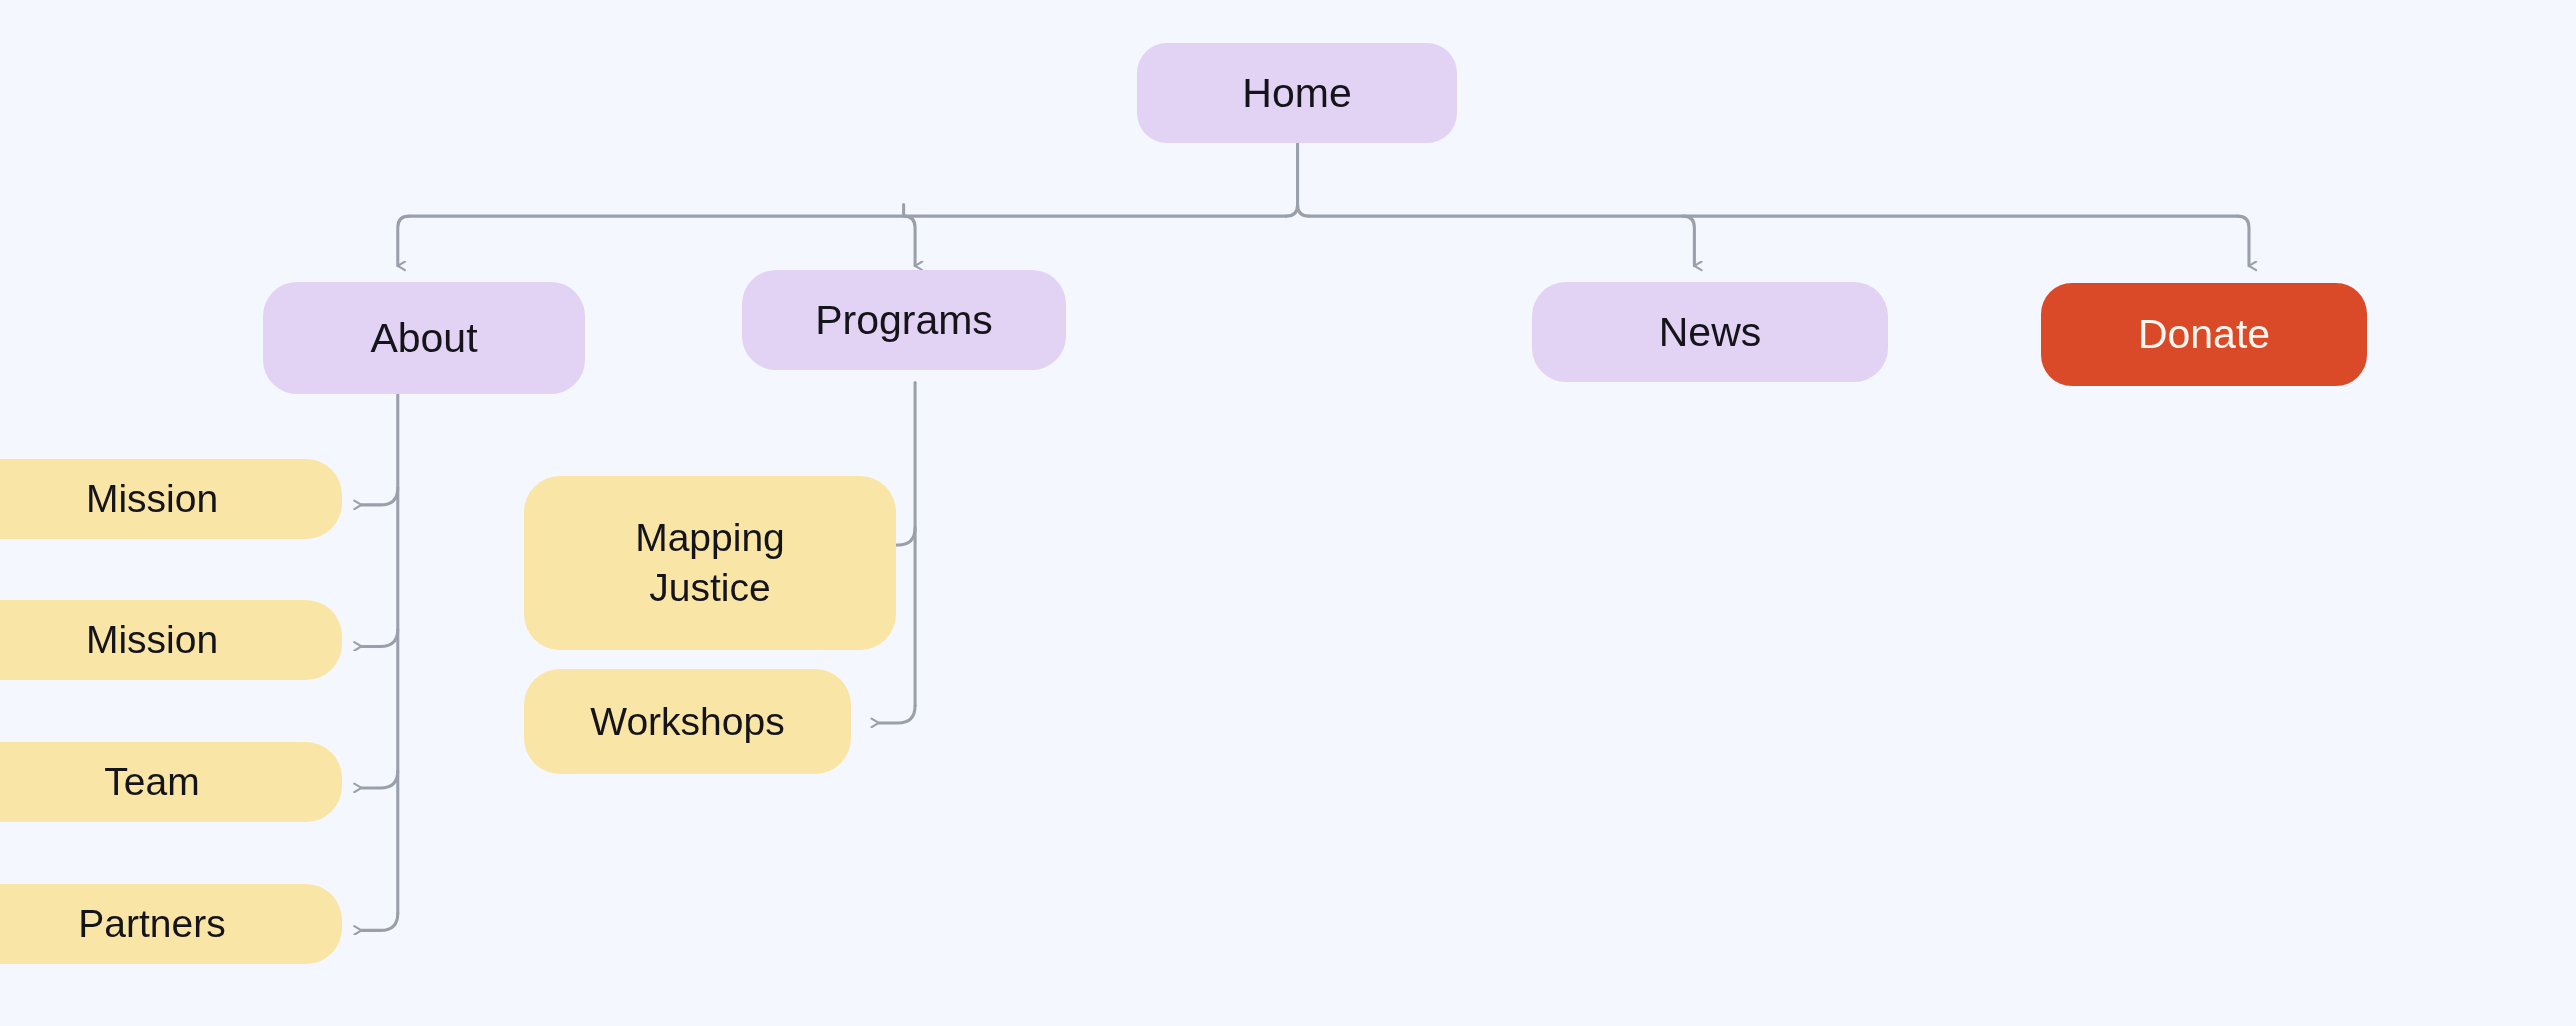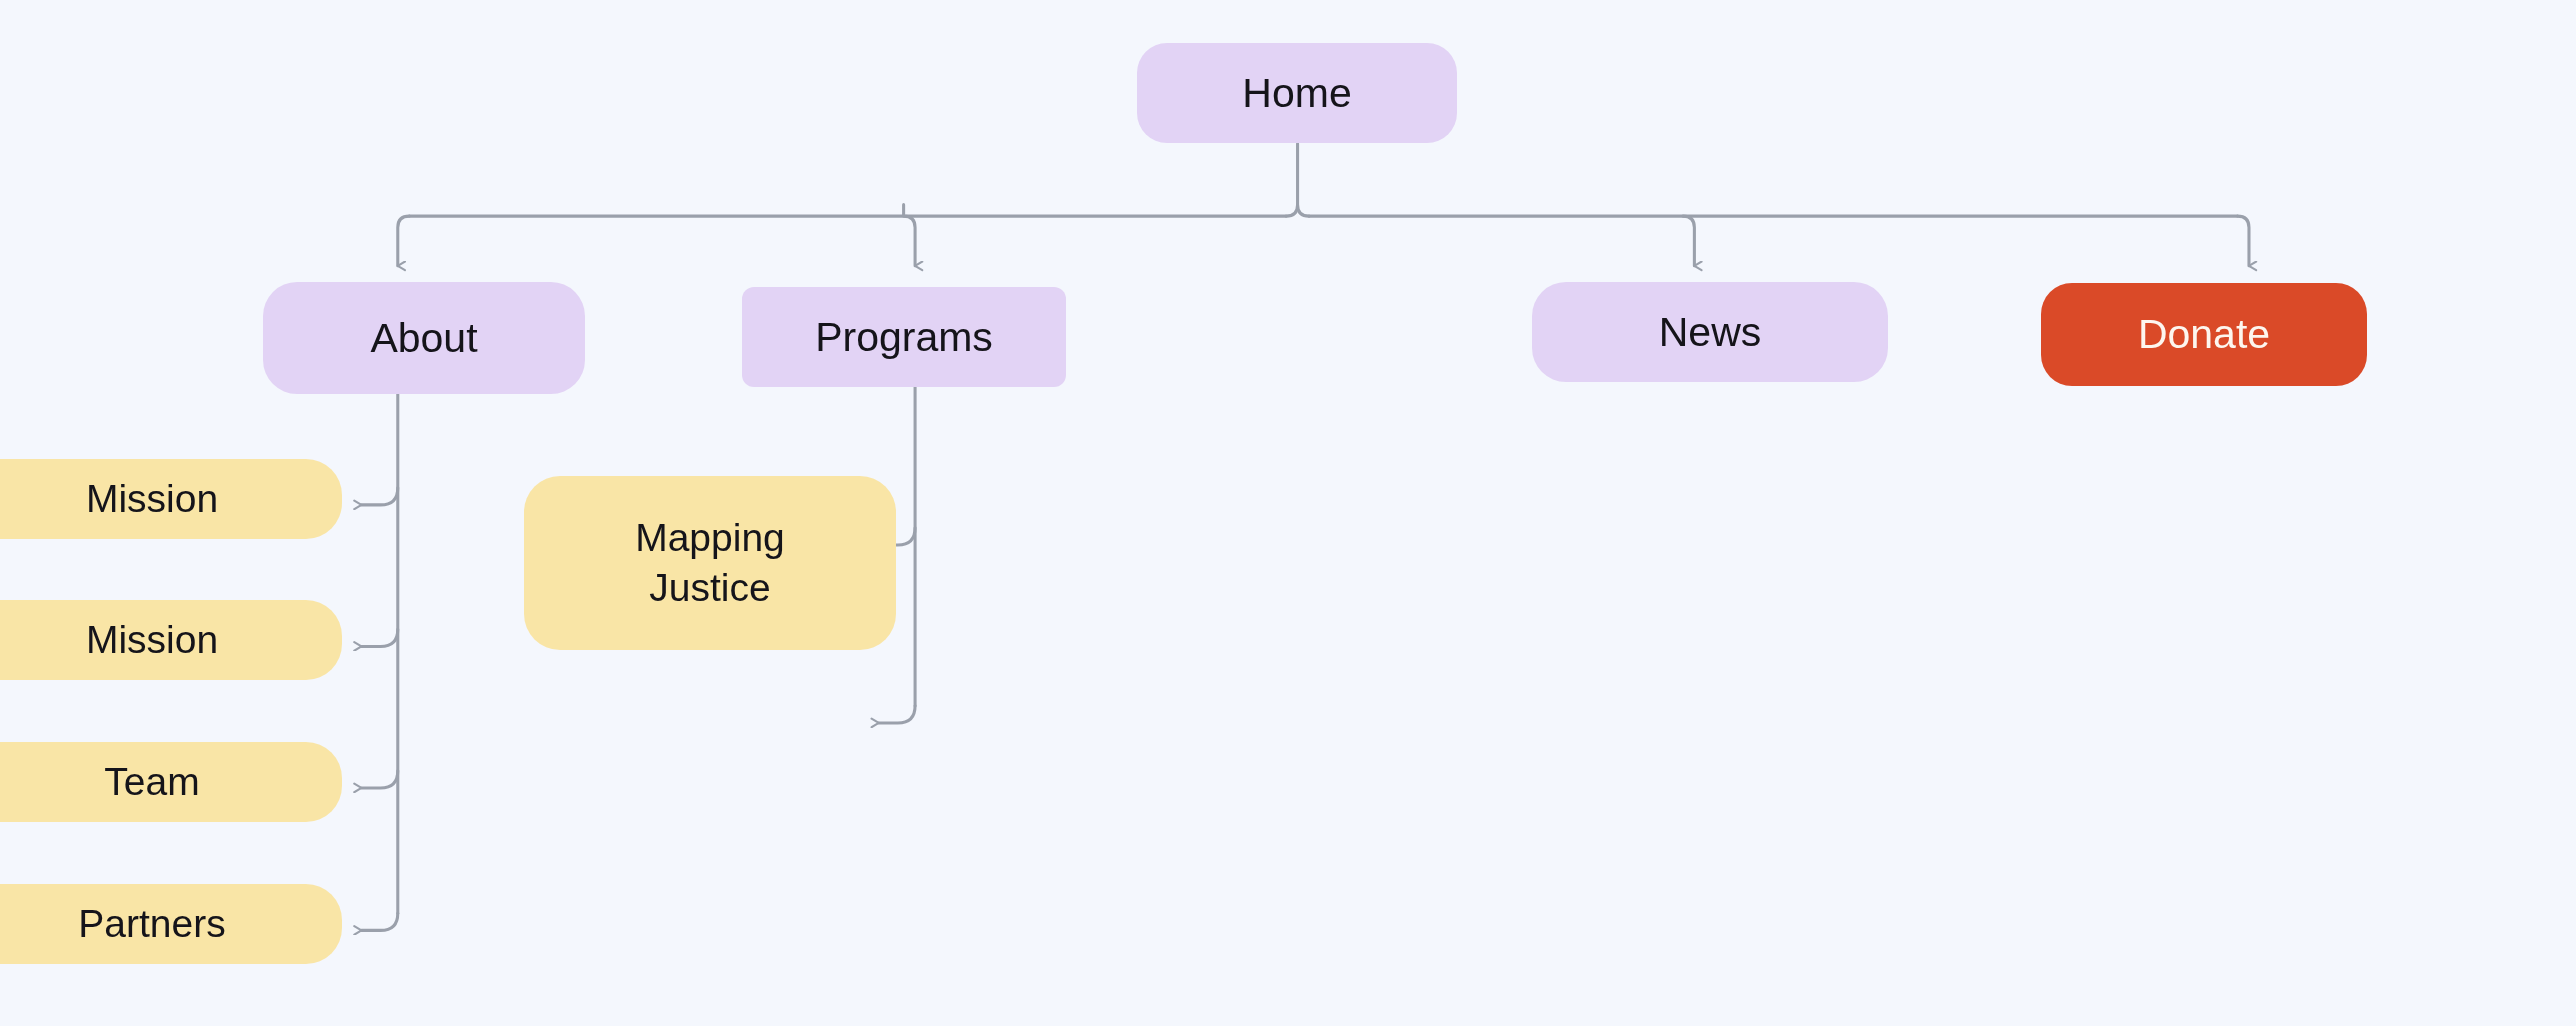--- a/index.html
+++ b/index.html
@@ -103,21 +103,21 @@
   </svg>
 
   <div class="node level1" style="left:1137px; top:43px; width:320px; height:100px;">
     <span>Home</span>
   </div>
 
   <div class="node level2" style="left:237px; top:282px; width:322px; height:112px;margin-left:26px;">
     <span>About</span>
   </div>
 
-  <div class="node level2" style="left:742px; top:287px; width:324px; height:100px;border-radius:12px;">
+  <div class="node level2" style="left:742px; top:270px; width:324px; height:100px;">
     <span>Programs</span>
   </div>
 
   <div class="node level2" style="left:1532px; top:282px; width:356px; height:100px;">
     <span>News</span>
   </div>
 
   <div class="node level2 accent" style="left:2041px; top:283px; width:326px; height:103px;">
     <span>Donate</span>
   </div>
@@ -136,15 +136,18 @@
 
   <div class="node level3" style="left:-38px; top:884px; width:380px; height:80px;">
     <span>Partners</span>
   </div>
 
   <div class="node level3" style="left:524px; top:476px; width:372px; height:174px;">
     <span>Mapping
 Justice</span>
   </div>
 
+  <div class="node level3" style="left:524px; top:669px; width:327px; height:105px;">
+    <span>Workshops</span>
+  </div>
 
 </div>
 
 
 </body></html>

